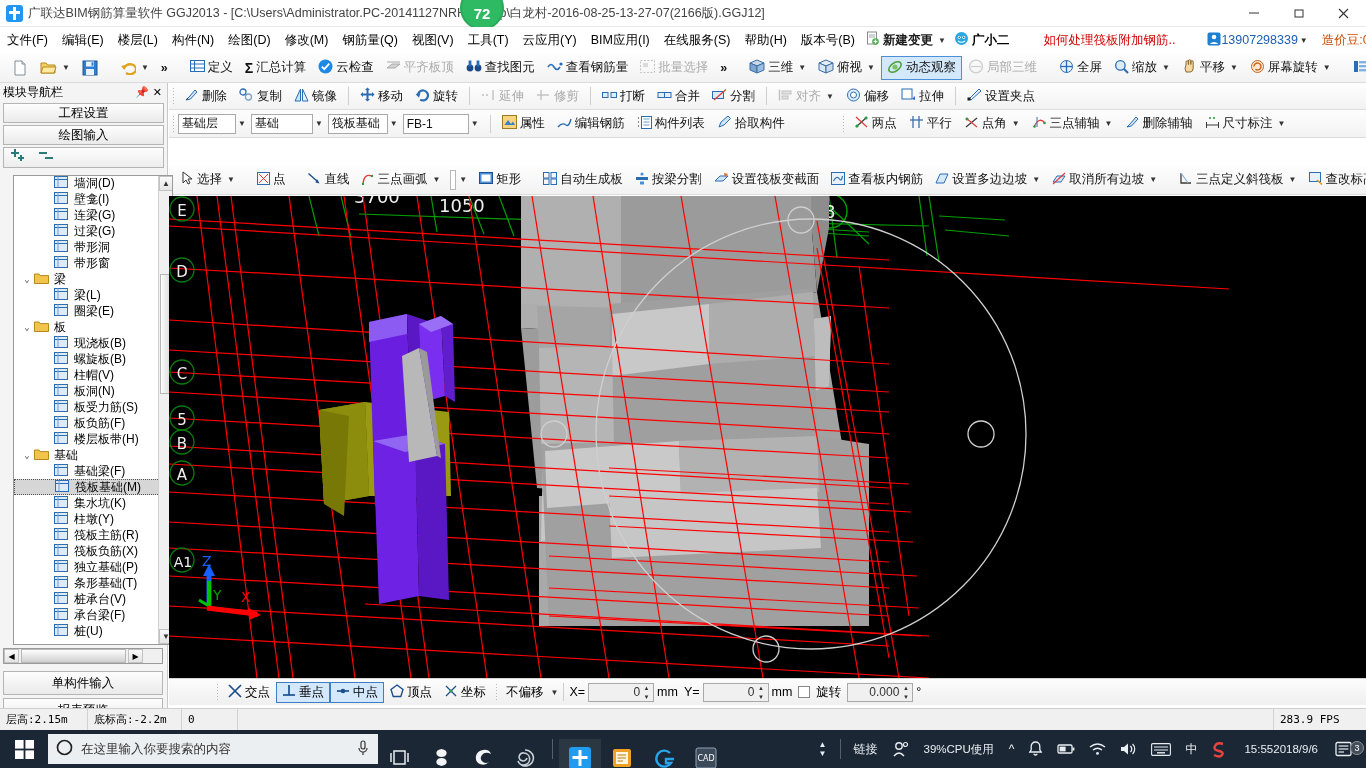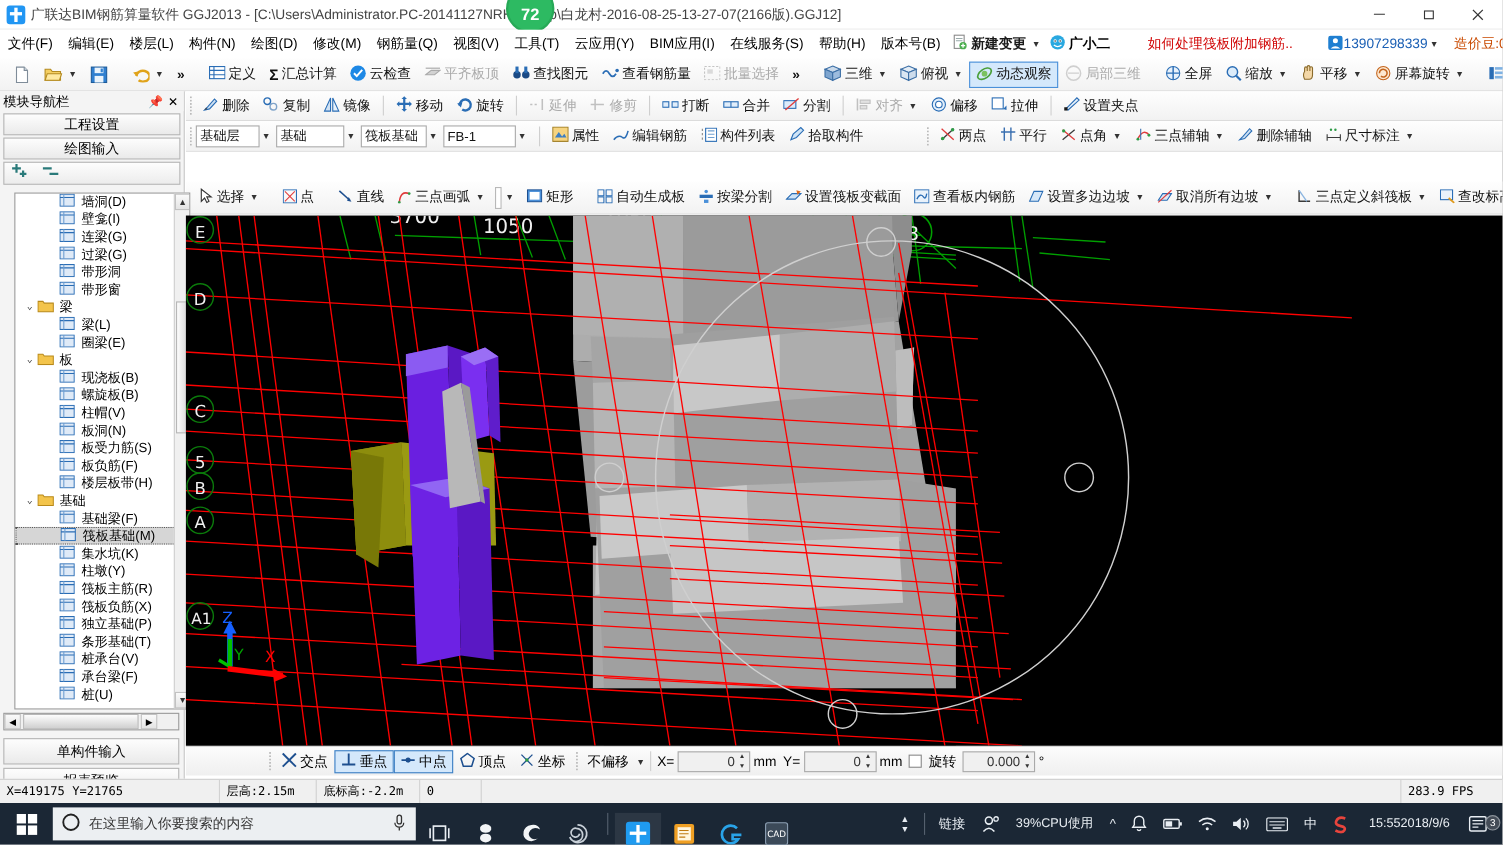--- a/index.html
+++ b/index.html
@@ -174,21 +174,21 @@
   
   .viewport {
     position: absolute; left: 169px; top: 196px; width: 1197px; height: 482px;
     background: #000; overflow: hidden;
   }
 
   
   .snapbar {
     position: absolute; left: 169px; top: 678px; width: 1197px; height: 27px;
     background: linear-gradient(#fcfcfc,#efefef); border-top: 1px solid #d5d5d5;
-    display: flex; align-items: center; font-size: 12.5px; padding-left: 28px;
+    display: flex; align-items: center; font-size: 12.5px;
   }
   .snapbtn {
     display: flex; align-items: center; gap: 3px; padding: 2px 5px;
     height: 21px; border: 1px solid transparent;
   }
   .snapbtn.on { background: #d4e8fb; border: 1px solid #3c7fc4; }
   .numinput {
     width: 66px; height: 19px; border: 1px solid #a9a9a9; background: #f0f0f0;
     text-align: right; padding-right: 13px; line-height: 17px; font-size: 12px;
     position: relative; color: #333;
@@ -1375,21 +1375,20 @@
       <span>0.000</span>
       <span class="spin">
           <div>▲</div>
           <div>▼</div>
         </span>
     </div>
     <span style="margin-left:3px;">°</span>
   </div>
 
   <div class="statusbar">
-    <div class="sb-cell" style="width:200px;">X=419175 Y=21765</div>
     <div class="sb-cell" style="width:88px;">层高:2.15m</div>
     <div class="sb-cell" style="width:94px;">底标高:-2.2m</div>
     <div class="sb-cell" style="width:56px;">0</div>
     <div class="sb-cell" style="flex:1;"></div>
     <div class="sb-cell" style="width:92px;border-right:none;">283.9 FPS</div>
   </div>
 
   <div class="taskbar">
     <div class="tb-start">
       <svg width="19" height="19" viewBox="0 0 19 19">

